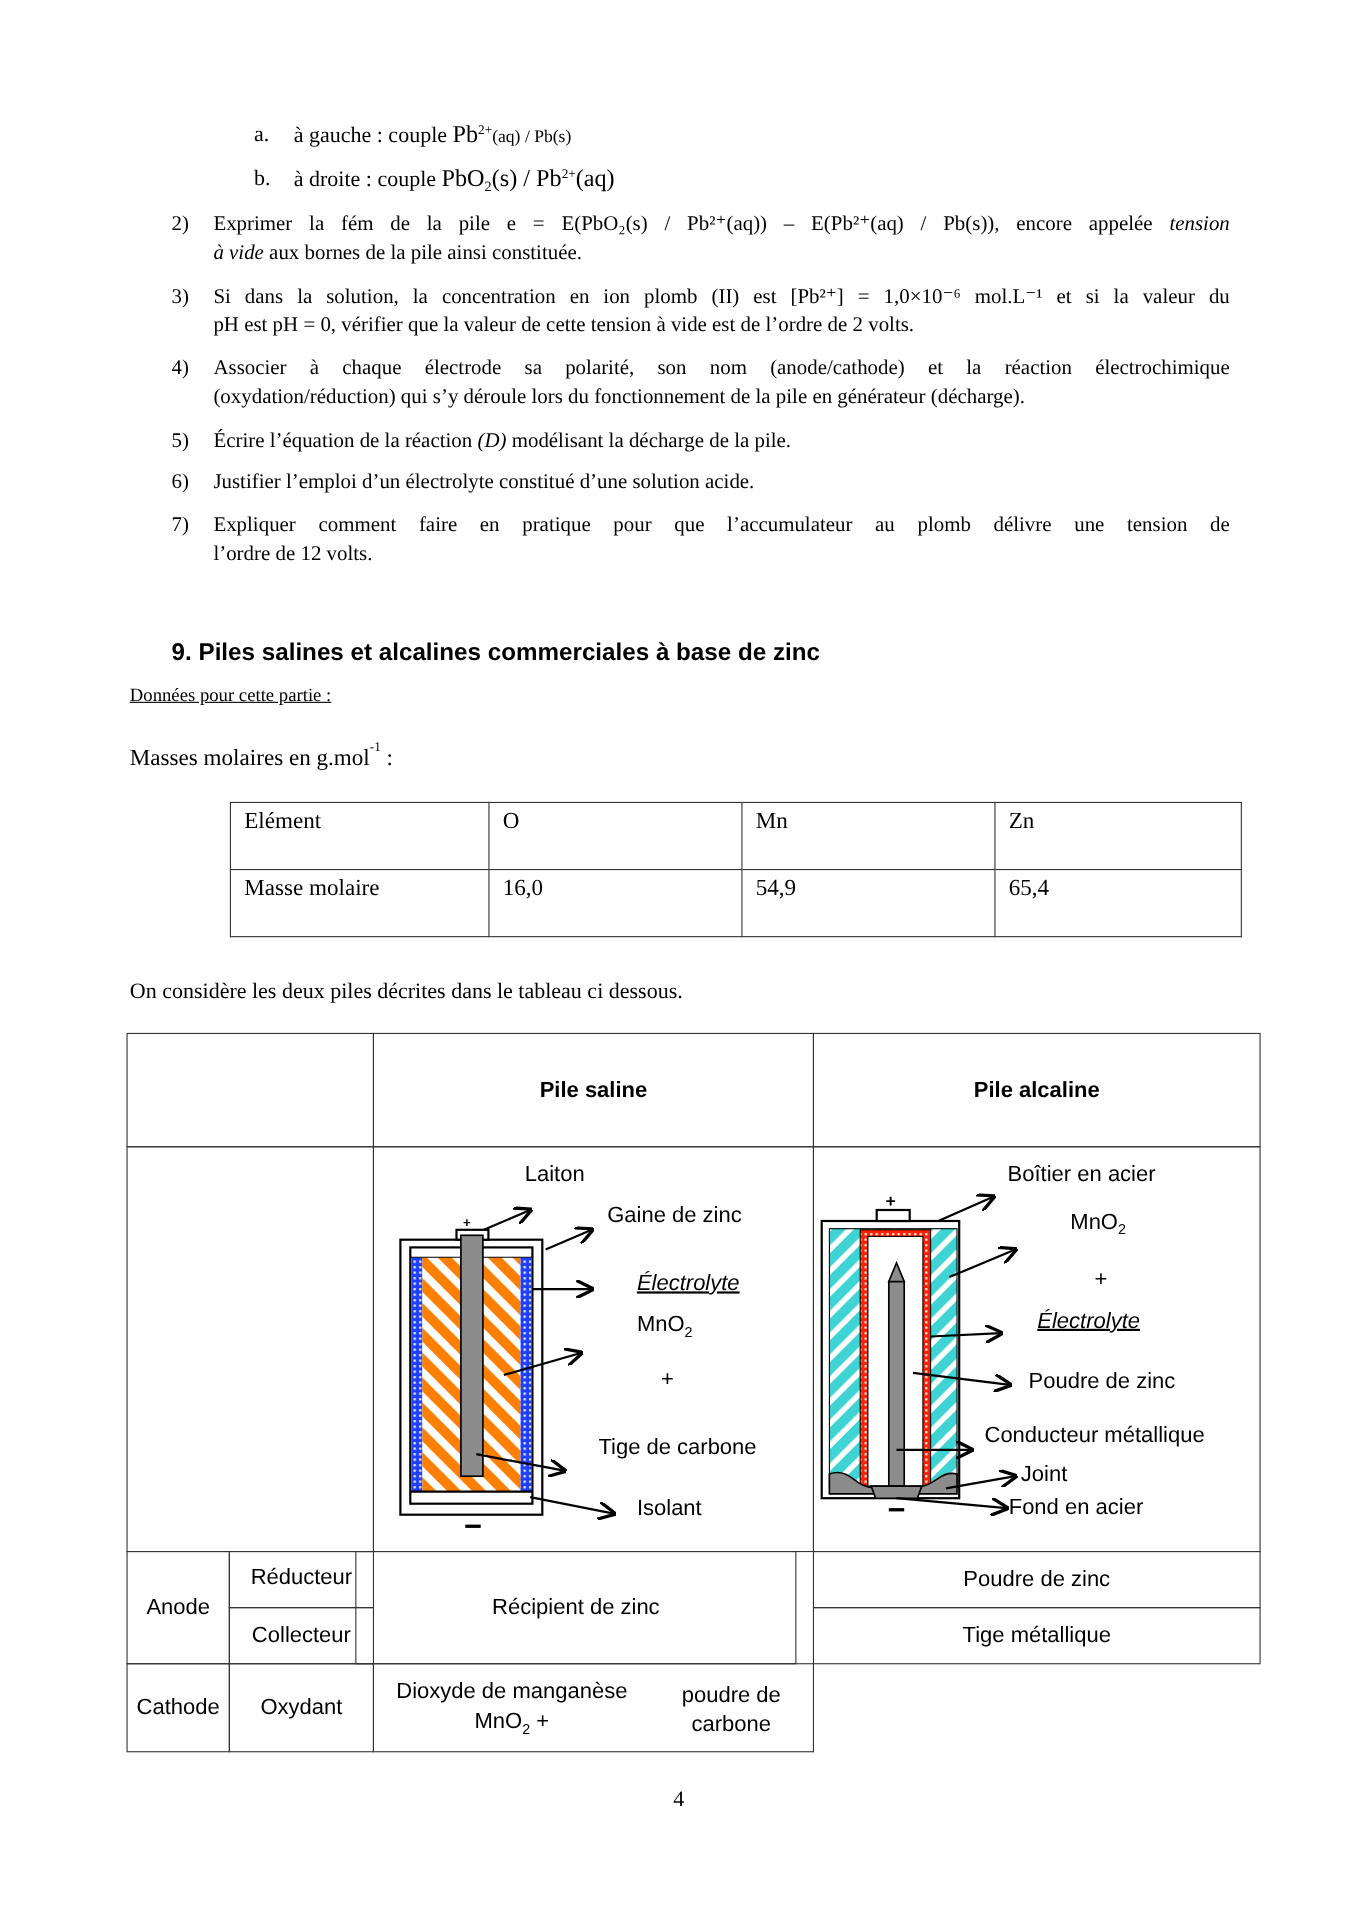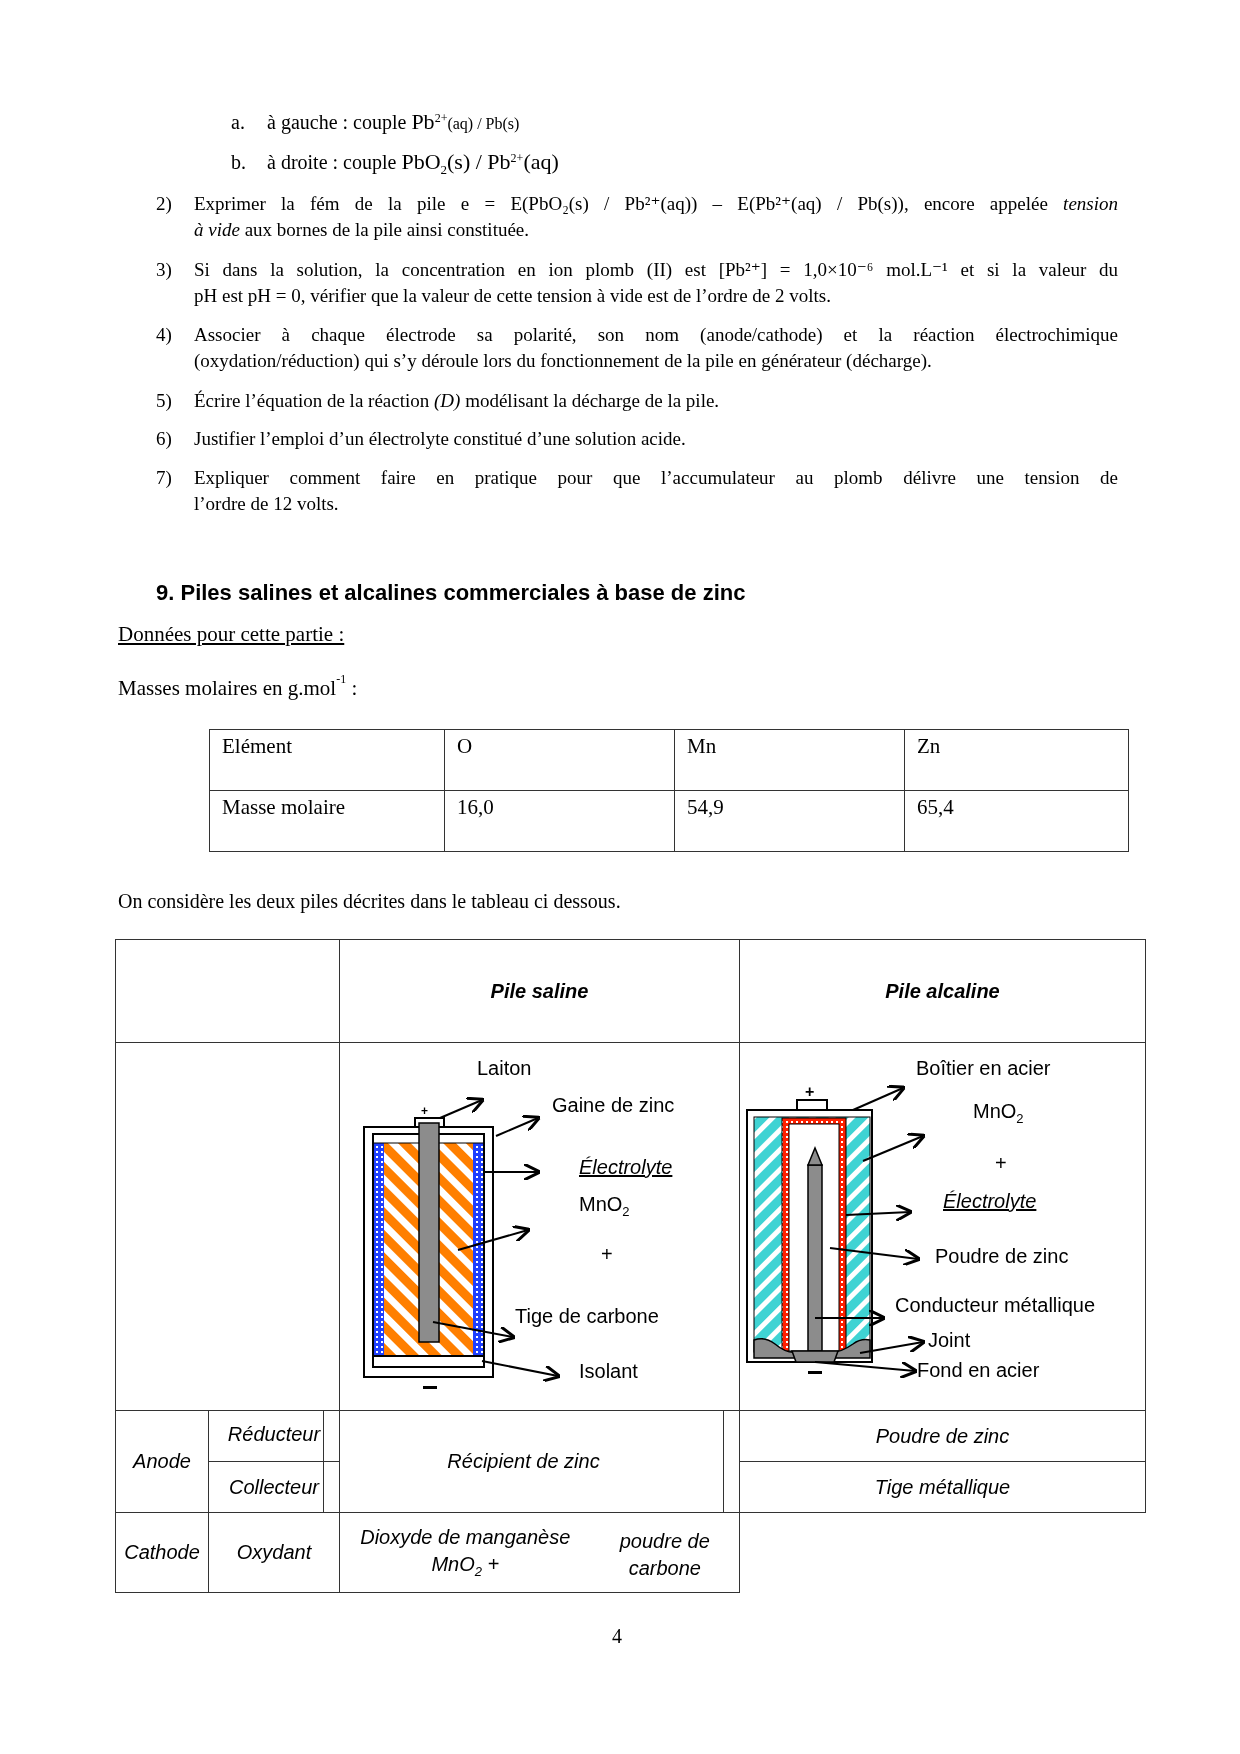--- a/index.html
+++ b/index.html
@@ -10,21 +10,21 @@
   .line { font-size: 20px; line-height: 26px; white-space: nowrap; }
   .just { text-align: justify; text-align-last: justify; white-space: nowrap; }
   sup { font-size: 12px; vertical-align: top; position: relative; top: -4px; }
   sub { font-size: 13px; }
   .q { position: absolute; left: 156px; font-size: 19px; line-height: 26px; }
   .qtext { position: absolute; left: 194px; width: 924px; font-size: 19px; line-height: 26px; }
   h2 { margin: 0; font-weight: bold; font-size: 22px; }
   table { border-collapse: collapse; }
   .mm td { border: 1.5px solid #333; font-size: 21px; height: 52px; vertical-align: top; padding: 4px 12px; font-family: "Liberation Serif", serif; }
   .big { position: absolute; left: 115px; top: 939px; width: 1031px; height: 654px; }
-  .big .cell { position: absolute; border: 1.5px solid #333; box-sizing: border-box; font-style: italic; }
+  .big .cell { position: absolute; border: 1.5px solid #333; box-sizing: border-box; }
   .ctr { display: flex; align-items: center; justify-content: center; text-align: center; font-family: "Liberation Sans", sans-serif; font-size: 20px; line-height: 27px; }
   .hdr { font-weight: bold; font-size: 20px; }
   .lbl { position: absolute; font-family: "Liberation Sans", sans-serif; font-size: 20px; white-space: nowrap; }
   .ul { text-decoration: underline; font-style: italic; }
 </style>
 </head>
 <body class="serif">
 
 <div class="abs line" style="left:231px; top:109px;">
   <span class="abs" style="left:0">a.</span>
@@ -68,21 +68,21 @@
 </div>
 <div>
   <span class="q" style="top:465px">7)</span>
   <div class="qtext" style="top:465px">
     <div class="just">Expliquer comment faire en pratique pour que l’accumulateur au plomb délivre une tension de</div>
     <div>l’ordre de 12 volts.</div>
   </div>
 </div>
 
 <h2 class="abs sans" style="left:156px; top:580px;">9.  Piles salines et alcalines commerciales à base de zinc</h2>
-<div class="abs" style="left:118px; top:622px; font-size:21px; text-decoration:underline;">Données pour cette partie :</div>
+<div class="abs" style="left:118px; top:622px; font-size:17px; text-decoration:underline;">Données pour cette partie :</div>
 <div class="abs" style="left:118px; top:676px; font-size:21px;"><span>Masses molaires en g.mol</span><sup>-1</sup><span> :</span></div>
 
 <table class="abs mm" style="left:209px; top:729px; width:920px;">
   <tbody>
       <tr>
     <td style="width:210px">Elément</td>
     <td style="width:205px">O</td>
     <td style="width:205px">Mn</td>
     <td>Zn</td>
   </tr>
@@ -152,21 +152,21 @@
   <line x1="144" y1="132" x2="198" y2="132" stroke="#000" stroke-width="2" marker-end="url(#arr)"></line>
   <line x1="118" y1="210" x2="188" y2="190" stroke="#000" stroke-width="2" marker-end="url(#arr)"></line>
   <line x1="93" y1="282" x2="173" y2="297" stroke="#000" stroke-width="2" marker-end="url(#arr)"></line>
   <line x1="142" y1="321" x2="218" y2="336" stroke="#000" stroke-width="2" marker-end="url(#arr)"></line>
 </svg>
 <span class="lbl" style="left:477px; top:1057px;">Laiton</span>
 <span class="lbl" style="left:552px; top:1094px;">Gaine de zinc</span>
 <span class="lbl ul" style="left:579px; top:1156px;">Électrolyte</span>
 <span class="lbl" style="left:579px; top:1193px;"><span>MnO</span><sub>2</sub></span>
 <span class="lbl" style="left:601px; top:1243px;">+</span>
-<span class="lbl" style="left:515px; top:1305px;">Tige de carbone</span>
+<span class="lbl" style="left:544px; top:1305px;">Tige de carbone</span>
 <span class="lbl" style="left:579px; top:1360px;">Isolant</span>
 
 <svg class="abs" style="left:735px; top:1040px;" width="420" height="360">
   <defs>
     <pattern id="cyanStripes" patternUnits="userSpaceOnUse" width="14" height="14" patternTransform="rotate(45)">
       <rect width="14" height="14" fill="#ffffff"></rect>
       <rect width="9" height="14" fill="#3fd3d3"></rect>
     </pattern>
     <pattern id="redDots" patternUnits="userSpaceOnUse" width="5" height="5">
       <rect width="5" height="5" fill="#ff2000"></rect>

